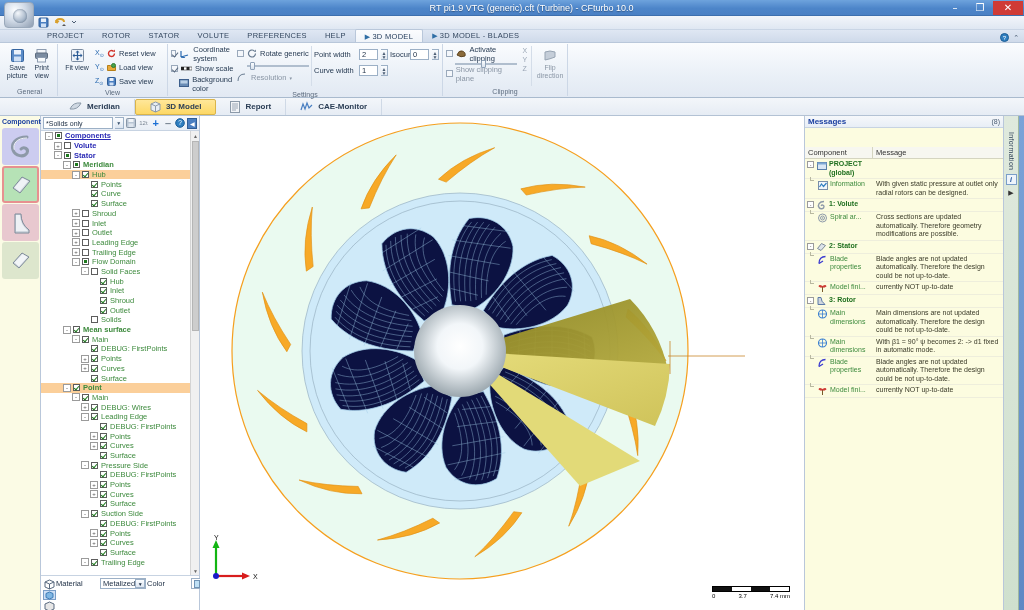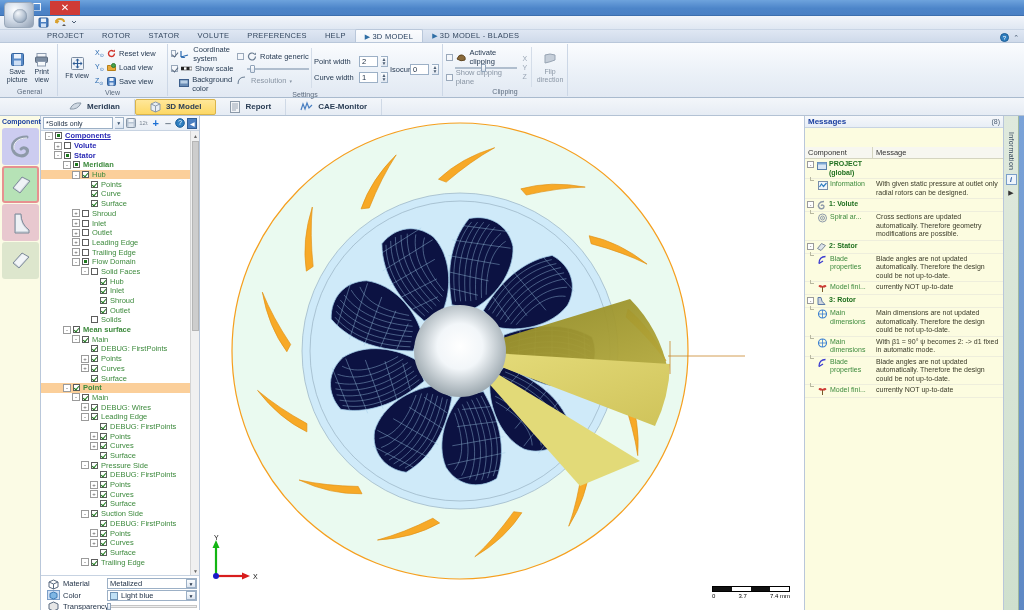--- a/index.html
+++ b/index.html
@@ -67,21 +67,21 @@
   
   #ribbon {
     height:55px; background:linear-gradient(#fafcfe,#eaf0f7 60%,#e2e9f3);
     border-bottom:1px solid #a9bace; display:flex; padding:1px 0 0 2px;
     position:relative;
   }
   .rgroup {
     height:52px; display:flex; flex-direction:column;
     border-right:1px solid #ccd7e6; padding:0 3px; position:relative;
   }
-  .rgroup-body { flex:1; display:flex; align-items:center; padding-top:2px;}
+  .rgroup-body { flex:1; display:flex; align-items:flex-start; padding-top:2px;}
   .rgroup-title {
     text-align:center; font-size:7px; color:#5c6b7e; height:9px; line-height:9px;
   }
   .bigbtn {
     width:30px; display:flex; flex-direction:column; align-items:center;
     font-size:7px; color:#263a52; line-height:8px; text-align:center; padding-top:1px;
     cursor:default;
   }
   .bigbtn .gl { height:17px; display:flex;align-items:center;justify-content:center;}
   .smallrow { display:flex; align-items:center; gap:3px; height:13px; font-size:7.5px; color:#263a52;}
@@ -157,21 +157,21 @@
   }
   .tcb.on:after{content:"";position:absolute;left:1px;top:0px;width:2px;height:4px;border:solid #1f7a1f;border-width:0 1.3px 1.3px 0;transform:rotate(40deg);}
   .tcb.filled:after{content:"";position:absolute;left:1px;top:1px;width:3px;height:3px;background:#1f7a1f;}
   .tlbl { color:#3d8a3d; }
   .tlbl.b { font-weight:bold; }
   .tlbl.blue { color:#2a2ab5; font-weight:bold;}
   #matpanel { border-top:1px solid #c7d3e2; background:#fff; height:38px; display:flex; padding:2px;}
   #matico { width:20px; display:flex;flex-direction:column;align-items:center;gap:1px;padding-top:1px;}
   .micon{width:13px;height:10px;display:flex;align-items:center;justify-content:center;font-size:9px;color:#5a6b80;}
   .micon.act{background:#cfe0f5;border:1px solid #7a9ec8;}
-  #matfields{flex:1;display:flex;flex-direction:column;gap:1px;}
+  #matfields{flex:1;display:flex;flex-direction:row;gap:1px;}
   .mrow{display:flex;align-items:center;height:11px;font-size:7.5px;color:#1b2c42;}
   .mlabel{width:44px;}
   .mselect{flex:1;height:11px;border:1px solid #9cb0c6;background:#fff;display:flex;align-items:center;padding-left:2px;font-size:7.5px;}
   .mselect .arw{margin-left:auto;width:10px;height:9px;background:linear-gradient(#fbfdff,#dce5f0);border:1px solid #9cb0c6;display:flex;align-items:center;justify-content:center;font-size:5px;}
   .swatch{width:8px;height:8px;background:#bfe0f5;border:1px solid #6f93b5;margin-right:3px;}
   .tslider{flex:1;height:7px;position:relative;}
   .tslider .tr{position:absolute;top:2px;left:0;right:0;height:3px;background:#eee;border:1px solid #c5c5c5;}
   .tslider .kn{position:absolute;top:0;left:0;width:4px;height:7px;background:linear-gradient(#fbfdff,#d9e2ed);border:1px solid #8fa2b8;}
   
   #viewport { flex:1; background:#ffffff; position:relative; overflow:hidden; border-right:1px solid #b9c7da;}
@@ -206,20 +206,21 @@
   #rstrip .vert{writing-mode:vertical-rl;font-size:7px;color:#2a3d55;margin-top:2px;letter-spacing:.3px;}
   #rstrip .ibox{width:11px;height:11px;border:1px solid #7a9ec8;background:#eef4fb;display:flex;align-items:center;justify-content:center;font-size:7px;color:#1a4f9c;font-style:italic;font-weight:bold;margin-top:4px;}
   #rstrip .tri{margin-top:4px;font-size:7px;color:#333;}
   #scrollright{width:5px;background:linear-gradient(#7ba3d8,#5e88c4);}
   svg{display:block;}
 </style>
 </head>
 <body>
 
 <div id="titlebar">
+  <div id="title-text">RT pi1.9 VTG (generic).cft (Turbine) - CFturbo 10.0</div>
   <div class="winbtn">–</div>
   <div class="winbtn">❐</div>
   <div class="winbtn close">✕</div>
 </div>
 
 <div id="logo"></div>
 
 <div id="qat">
   <span class="qat-ico">
     <svg width="11" height="11" viewBox="0 0 11 11">

